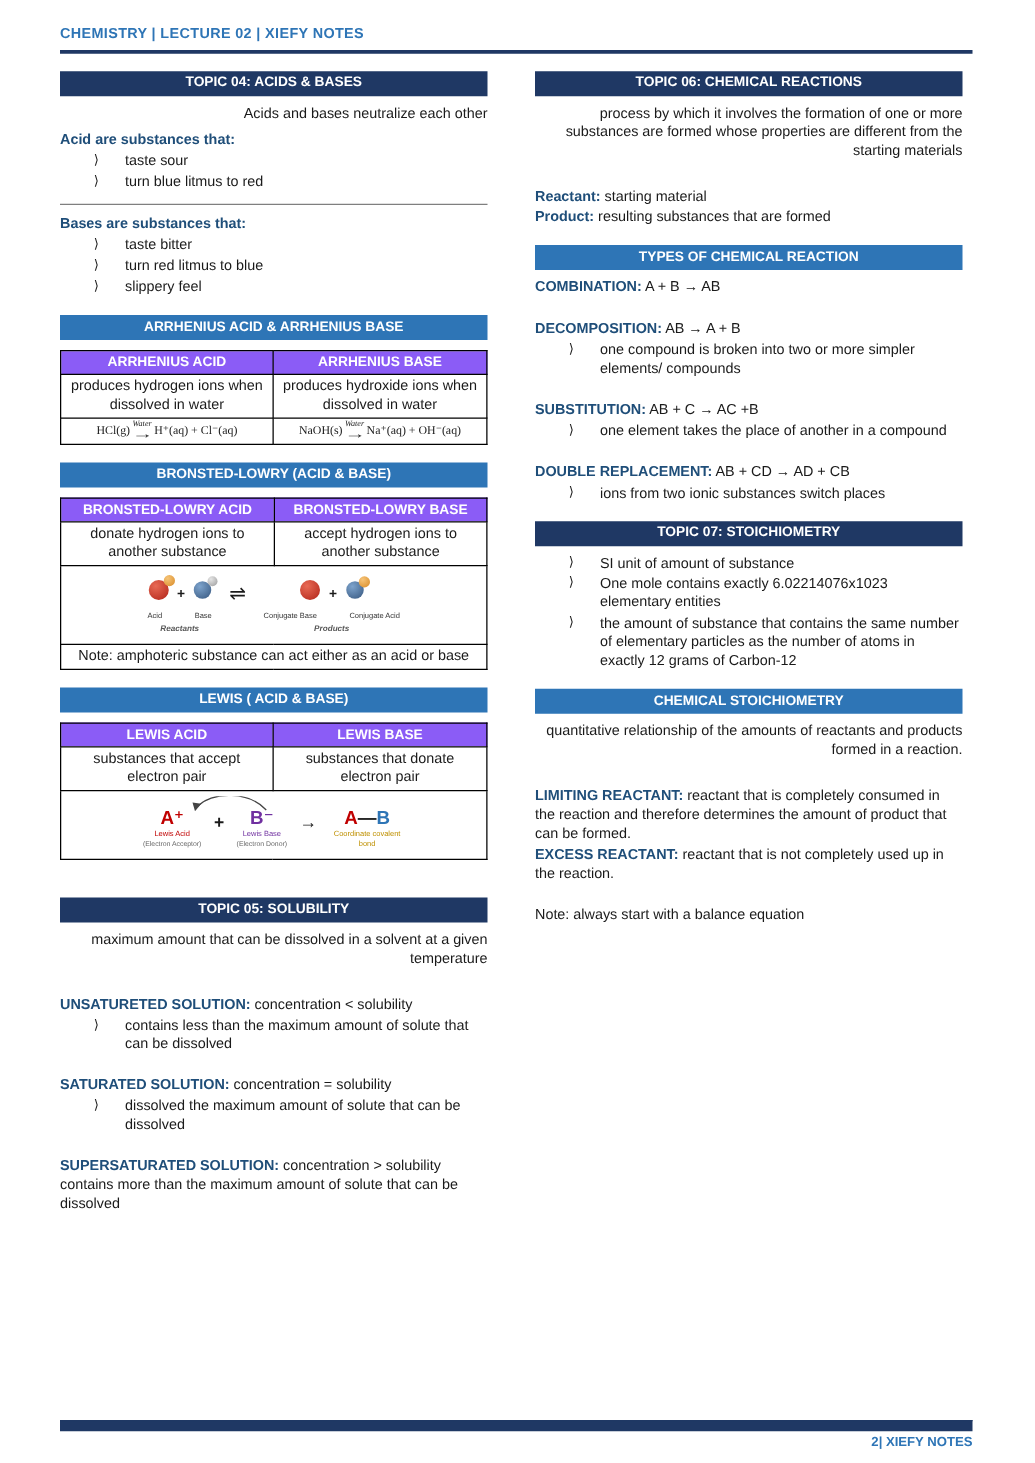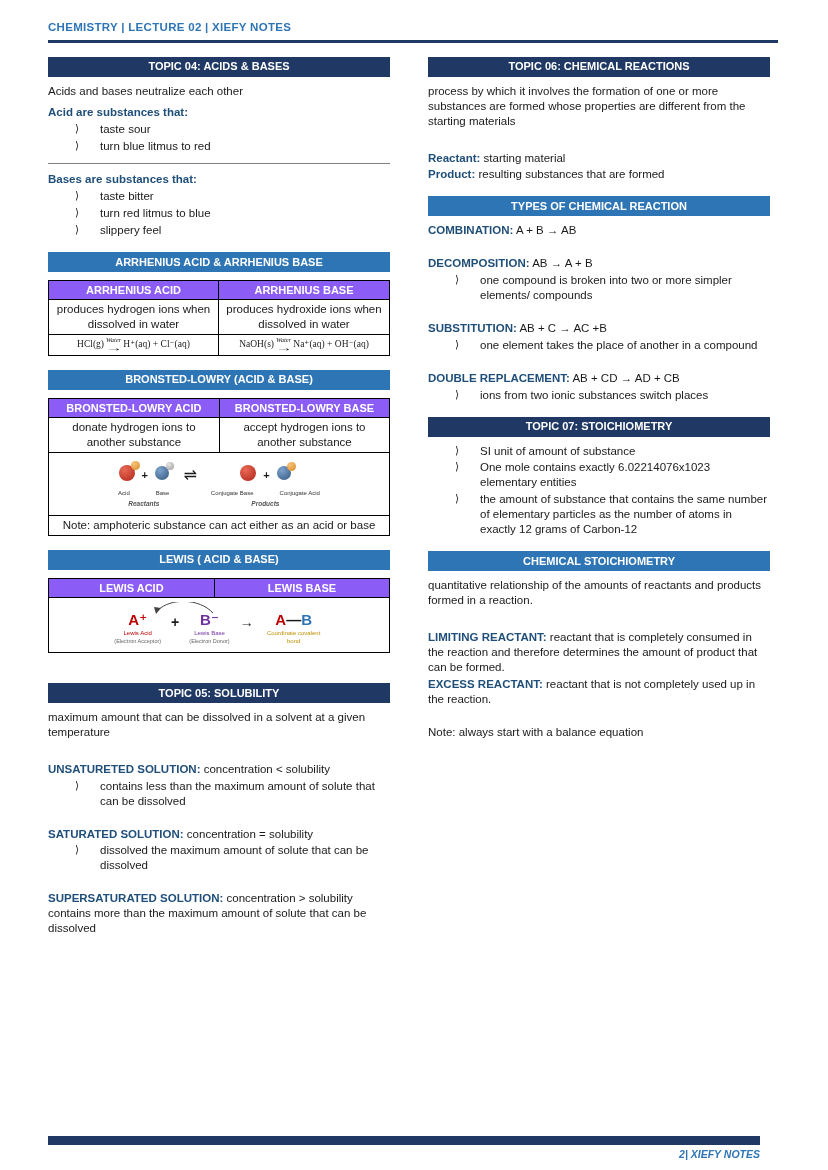--- a/index.html
+++ b/index.html
@@ -18,21 +18,21 @@
 
   .banner {
     color: #fff; font-weight: bold; font-size: 11px; text-align: center;
     padding: 2.5px 0 3px; margin: 14px 0 7px;
   }
   .banner.navy { background: #1f3864; }
   .banner.blue { background: #2e75b6; }
   .banner.first { margin-top: 0; }
   .banner.gap-lg { margin-top: 30px; }
 
-  .centered { text-align: left; margin: 2px 0 6px; }
+  .centered { text-align: right; margin: 2px 0 6px; }
   .para { margin: 2px 0; }
   .spacer-md { height: 14px; }
   .blue-label { color: #1f4e79; font-weight: bold; }
 
   .bullets { list-style: none; margin: 1px 0 2px; }
   .bullets li { display: flex; padding-left: 27px; margin-bottom: 2px; }
   .bullets li::before {
     content: "⟩"; flex: none; width: 25px;
     font-family: "DejaVu Sans", sans-serif; font-size: 10.5px; color: #1a1a1a;
   }
@@ -75,21 +75,21 @@
   .lw-a { color: #c00000; }
   .lw-b { color: #7030a0; }
   .lw-prod .a { color: #c00000; }
   .lw-prod .b { color: #2e75b6; }
   .lw-plus, .lw-arrow { font-size: 14px; font-weight: bold; margin-top: 1px; }
   .lw-sub { font-size: 6px; margin-top: 2px; text-align: center; }
   .lw-sub.red { color: #c00000; } .lw-sub.purple { color: #7030a0; } .lw-sub.gold { color: #bf9000; max-width: 60px; }
   .lw-sub2 { font-size: 5.5px; color: #666; text-align: center; }
   .lw-arc { position: absolute; left: 96px; top: 2px; }
 
-  .doc-footer { position: absolute; left: 48px; right: 68px; bottom: 8px; font-style: italic; }
+  .doc-footer { position: absolute; left: 48px; right: 50px; bottom: 8px; }
   .footer-bar { height: 9px; background: #1f3864; border-top: 1px solid #1f3864; }
   .footer-text { text-align: right; color: #2e75b6; font-weight: bold; font-size: 10.5px; margin-top: 3px; }
 </style>
 </head>
 <body>
 
 <div class="page">
 
   <header class="doc-header">
     <div class="header-title">CHEMISTRY | LECTURE 02 | XIEFY NOTES</div>
@@ -204,20 +204,24 @@
         </table>
 
       <div class="banner blue">LEWIS ( ACID &amp; BASE)</div>
       <table class="note-table">
         <tbody>
             <tr>
           <th>LEWIS ACID</th>
           <th>LEWIS BASE</th>
         </tr>
         <tr>
+          <td>substances that accept electron pair</td>
+          <td>substances that donate electron pair</td>
+        </tr>
+        <tr>
           <td colspan="2">
             <div class="lw-diagram">
               <svg class="lw-arc" width="74" height="14" viewBox="0 0 74 14">
                 <path d="M64 11 C 50 -4, 22 -4, 9 8" stroke="#444" fill="none" stroke-width="1"></path>
                 <polygon points="5,5 12,6 7,12" fill="#444"></polygon>
               </svg>
               <div class="lw-row">
                 <div class="lw-item">
                   <span class="lw-sym lw-a">A⁺</span>
                   <span class="lw-sub red">Lewis Acid</span>

